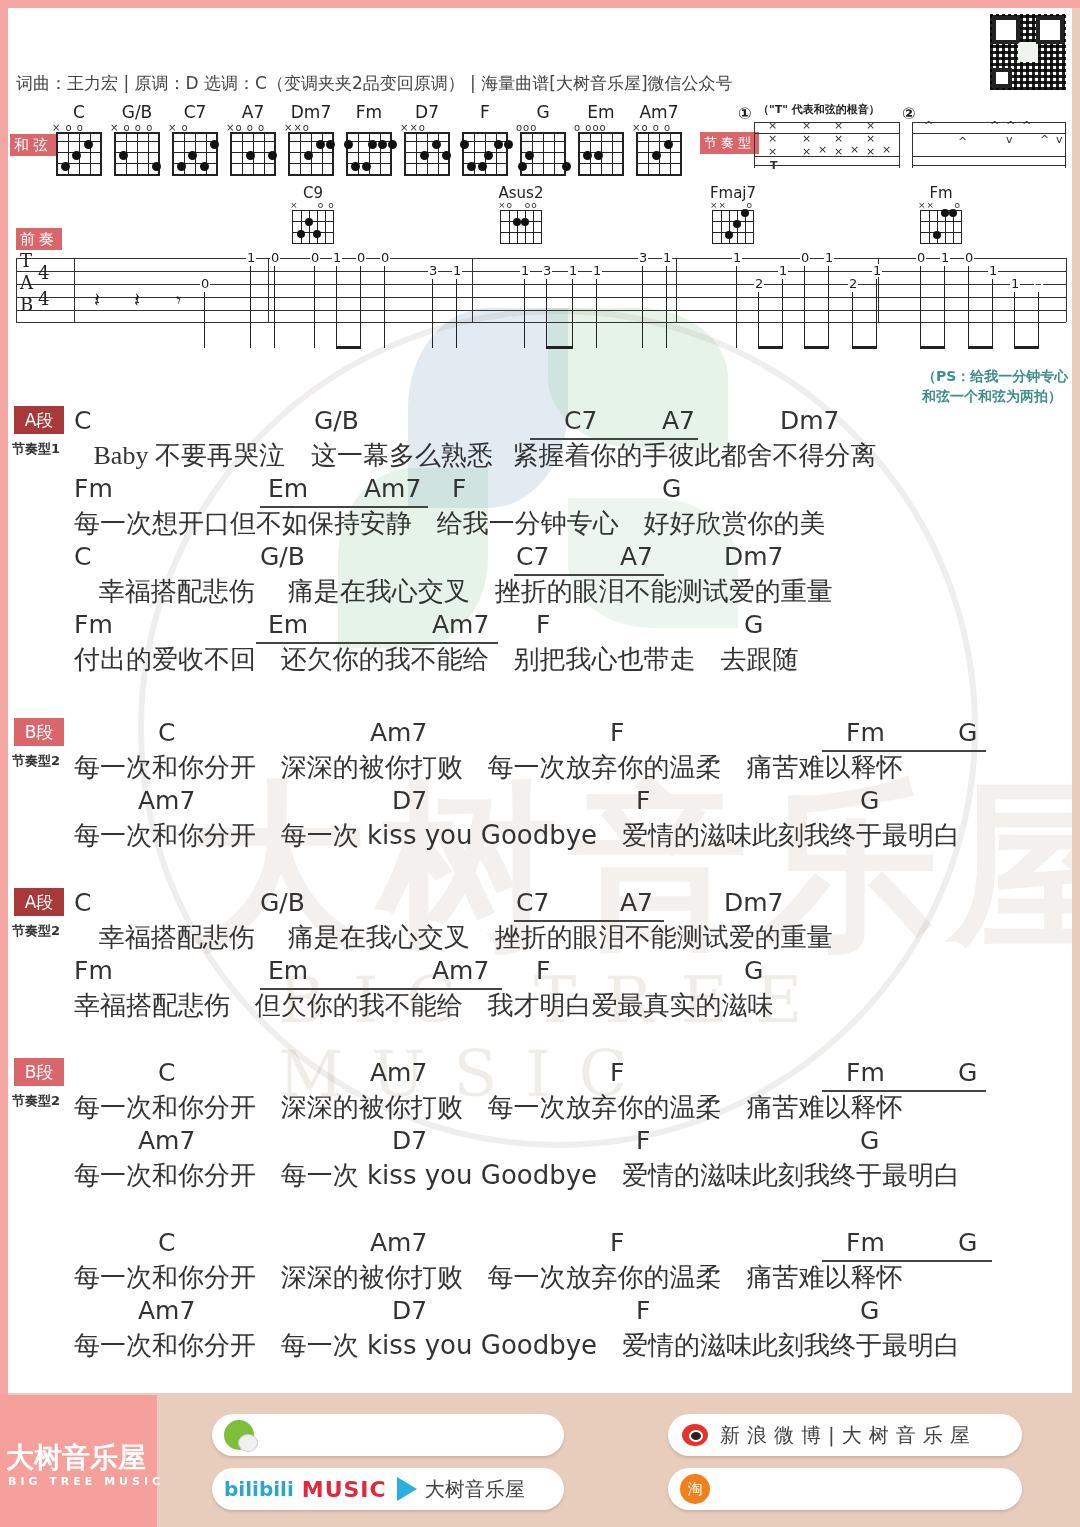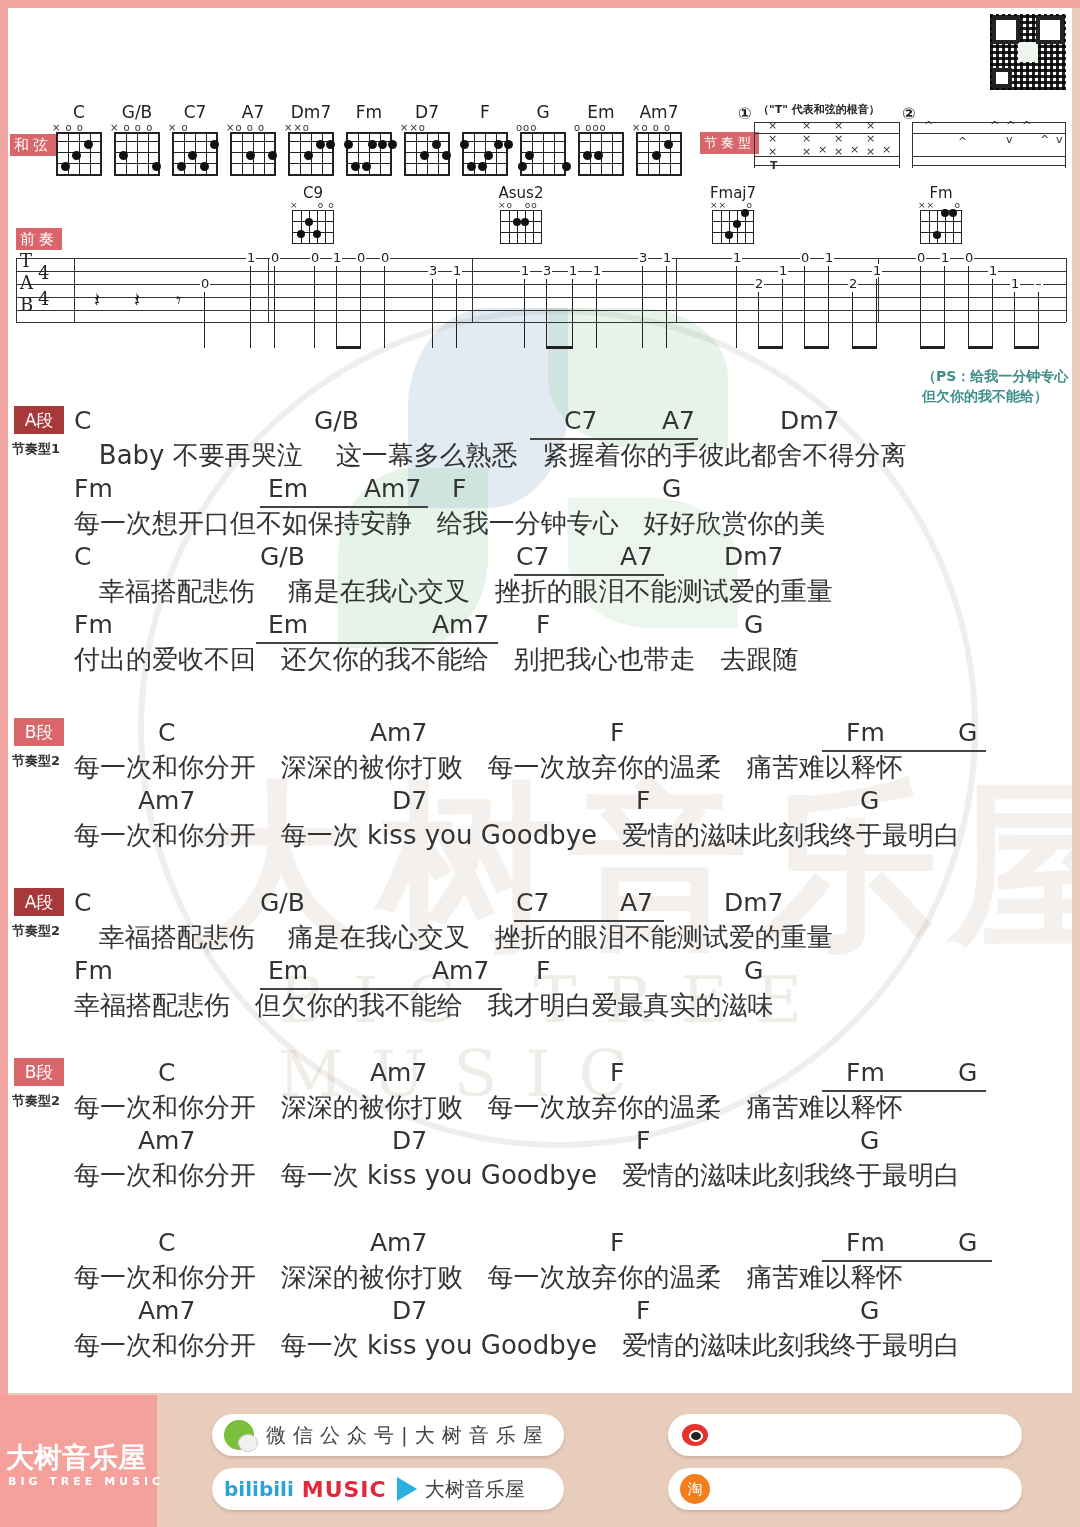--- a/index.html
+++ b/index.html
@@ -139,20 +139,21 @@
 <div class="paper">
 
   <div class="wm-circle"></div>
   <div class="wm-leaf" style="left:400px;top:300px;width:160px;height:200px;background:#7aa6c2;"></div>
   <div class="wm-leaf" style="left:560px;top:280px;width:140px;height:180px;background:#8cc79a;transform:rotate(90deg);"></div>
   <div class="wm-leaf" style="left:330px;top:460px;width:150px;height:180px;background:#8cc79a;"></div>
   <div class="wm-leaf" style="left:580px;top:470px;width:130px;height:170px;background:#a9d4b0;transform:rotate(90deg);"></div>
   <div class="wm-text">大树音乐屋</div>
   <div class="wm-sub">BIG TREE MUSIC</div>
 
+  <div class="subtitle">词曲：王力宏 | 原调：D 选调：C（变调夹夹2品变回原调） | 海量曲谱[大树音乐屋]微信公众号</div>
   <div class="qr">
       <div class="qr-bl"></div>
       <div class="qr-logo"></div>
     </div>
 
   <div class="tag" style="left:2px;top:126px;">和弦</div>
   <div class="chord-row">
     <div class="chord">
       <div class="name">C</div>
       <div class="marks">×   o  o</div>
@@ -409,35 +410,35 @@
       <div class="beam" style="left: 750px; top: 338px; width: 25px;"></div>
       <div class="beam" style="left: 796px; top: 338px; width: 25px;"></div>
       <div class="beam" style="left: 844px; top: 338px; width: 25px;"></div>
       <div class="beam" style="left: 912px; top: 338px; width: 25px;"></div>
       <div class="beam" style="left: 960px; top: 338px; width: 25px;"></div>
       <div class="beam" style="left: 1006px; top: 338px; width: 25px;"></div>
     </div>
 
   <div class="ps-note">
     <div>（PS：给我一分钟专心</div>
-    <div>但欠你的我不能给）</div>
+    <div>和弦一个和弦为两拍）</div>
   </div>
 
   <div id="lyrics">
       <div class="sec-tag a" style="top: 398px;">A段</div>
       <div class="sec-rhythm" style="top: 432px;">节奏型1</div>
       <div class="chord-line" style="top: 398px; left: 0px; width: 1060px;">
         <span style="left: 66px;">C</span>
         <span style="left: 306px;">G/B</span>
         <span style="left: 556px;">C7</span>
         <span style="left: 654px;">A7</span>
         <span style="left: 772px;">Dm7</span>
       </div>
       <div class="underline" style="left: 522px; width: 168px; top: 430px;"></div>
-      <div class="lyric-line" style="top: 430px;">   Baby 不要再哭泣    这一幕多么熟悉   紧握着你的手彼此都舍不得分离</div>
+      <div class="lyric-line" style="top: 430px; font-family: Liberation Serif, serif;">   Baby 不要再哭泣    这一幕多么熟悉   紧握着你的手彼此都舍不得分离</div>
       <div class="chord-line" style="top: 466px; left: 0px; width: 1060px;">
         <span style="left: 66px;">Fm</span>
         <span style="left: 260px;">Em</span>
         <span style="left: 356px;">Am7</span>
         <span style="left: 444px;">F</span>
         <span style="left: 654px;">G</span>
       </div>
       <div class="underline" style="left: 252px; width: 168px; top: 498px;"></div>
       <div class="lyric-line" style="top: 498px;">每一次想开口但不如保持安静   给我一分钟专心   好好欣赏你的美</div>
       <div class="chord-line" style="top: 534px; left: 0px; width: 1060px;">
@@ -532,26 +533,26 @@
       <div class="lyric-line" style="top: 1320px;">每一次和你分开   每一次 kiss you Goodbye   爱情的滋味此刻我终于最明白</div>
     </div>
 </div>
 
 <div class="footer-brand">
   <div class="cn">大树音乐屋</div>
   <div class="en">BIG TREE MUSIC</div>
 </div>
 <div class="pill" style="left:212px;top:1414px;width:352px;">
   <span class="ico wechat-ico"></span>
-  <span class="spaced">微信公众号|大树音乐屋</span>
 </div>
 <div class="pill" style="left:212px;top:1468px;width:352px;">
   <span class="bili">bilibili</span>
   <span class="youku">MUSIC</span>
   <span class="play-ico"></span>
   <span>大树音乐屋</span>
 </div>
 <div class="pill" style="left:668px;top:1414px;width:354px;padding-left:14px;">
   <span class="ico weibo-ico"></span>
+  <span class="spaced">新浪微博|大树音乐屋</span>
 </div>
 <div class="pill" style="left:668px;top:1468px;width:354px;">
   <span class="ico taobao-ico">淘</span>
 </div>
 
 </body></html>

